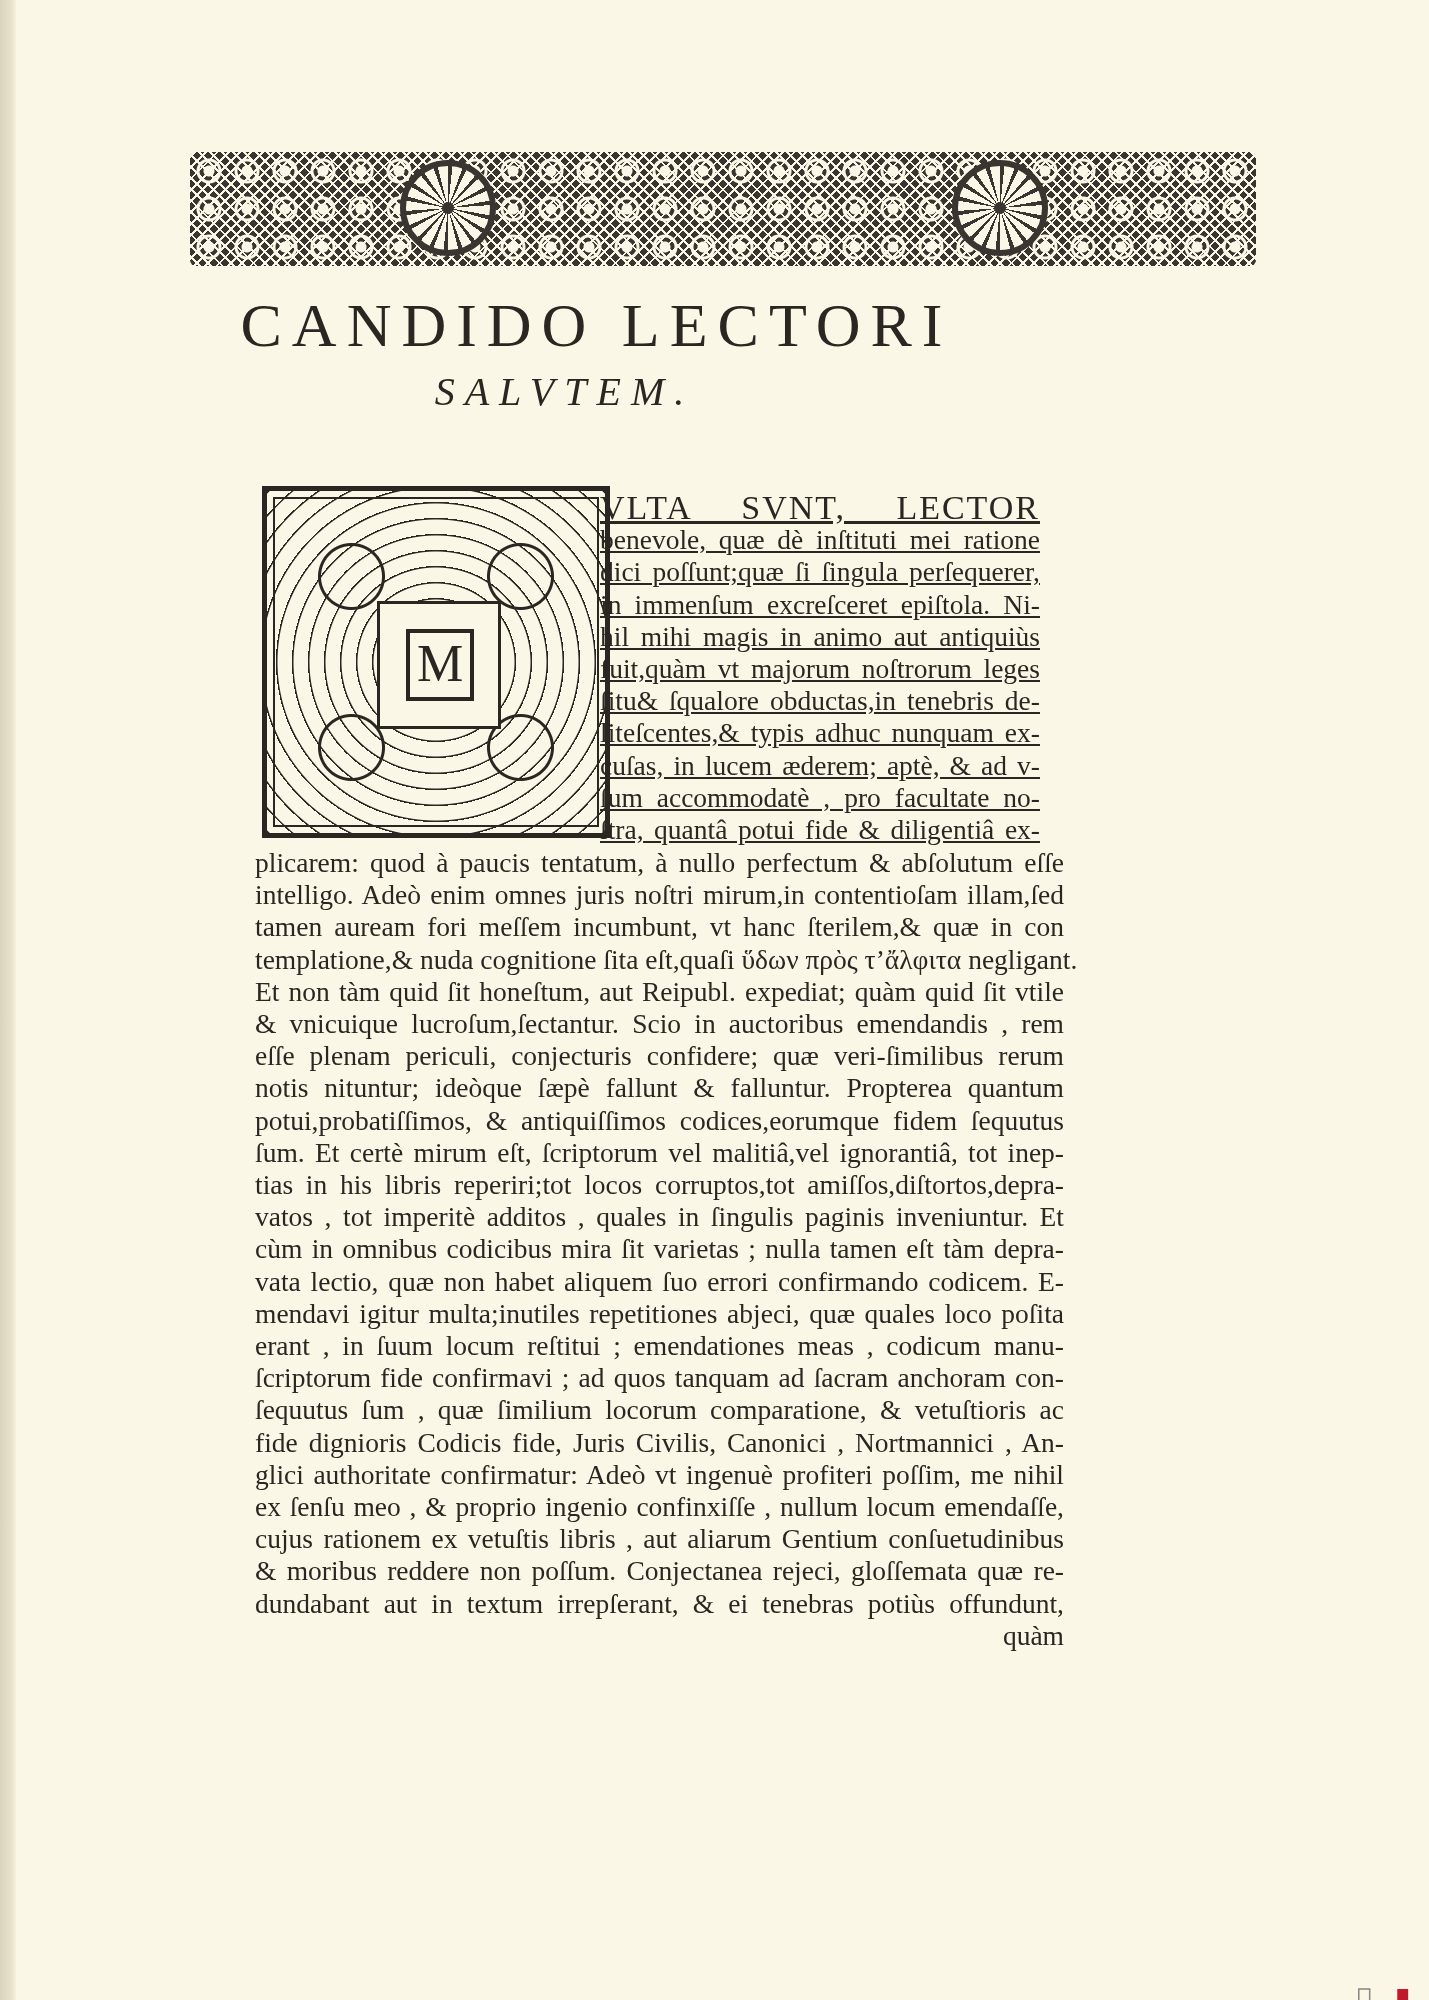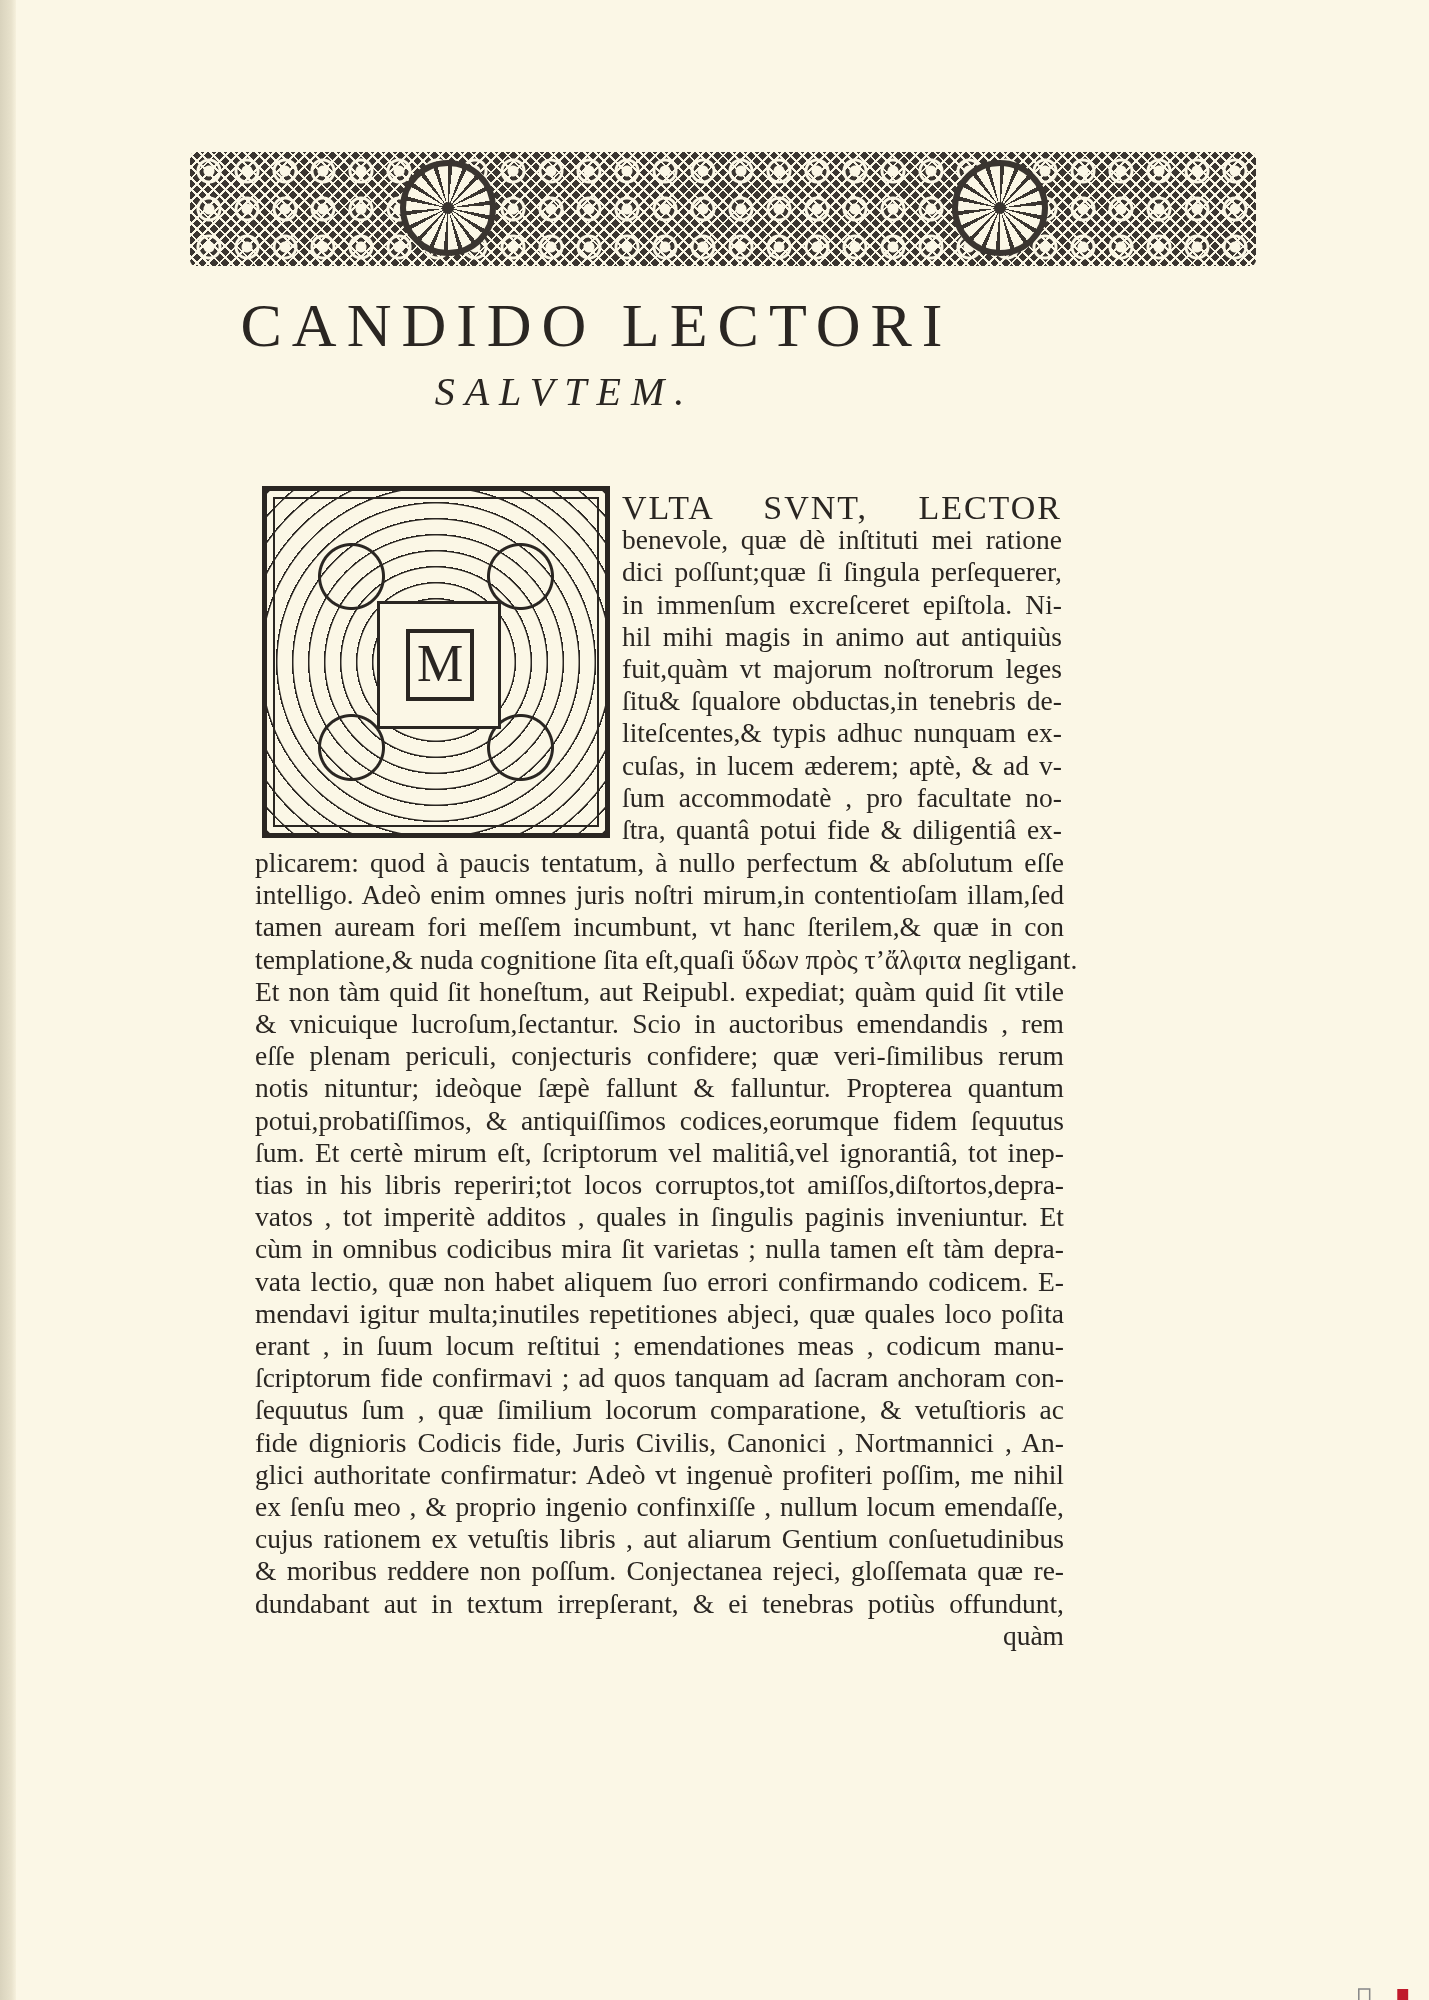--- a/index.html
+++ b/index.html
@@ -24,21 +24,21 @@
           radial-gradient(circle at 75% 25%, transparent 0 30px, #2a2622 31px 33px, transparent 34px),
           radial-gradient(circle at 25% 75%, transparent 0 30px, #2a2622 31px 33px, transparent 34px),
           radial-gradient(circle at 75% 75%, transparent 0 30px, #2a2622 31px 33px, transparent 34px),
           repeating-radial-gradient(circle at 50% 50%, transparent 0 14px, #2a2622 15px 16px);}
   .initial .inner{position:absolute;inset:6px;border:2px solid #2a2622;}
   .cross{position:absolute;left:110px;top:110px;width:118px;height:122px;background:#fbf7e6;border:3px solid #2a2622;}
   .initial .letter{position:absolute;left:139px;top:138px;width:60px;height:64px;border:4px solid #2a2622;background:#fbf7e6;font-size:52px;text-align:center;line-height:62px;}
   .text{position:absolute;font-size:27.5px;line-height:32.2px;white-space:nowrap;}
   .line{display:block;text-align:justify;text-align-last:justify;}
   .line.last{text-align-last:right;}
-  .first{position:absolute;left:622px;top:492px;width:440px;}
+  .first{position:absolute;left:600px;top:492px;width:440px;text-decoration:underline;}
   .first .caps{font-size:34px;letter-spacing:2px;}
   .main{position:absolute;left:255px;top:847px;width:809px;}
   .logo{position:absolute;left:1272px;top:1985px;width:150px;}
   .logo .mark{font-family:"DejaVu Sans",sans-serif;font-size:62px;font-weight:bold;color:#c0192b;letter-spacing:-6px;line-height:60px;}
   .logo .mark .d1{color:transparent;-webkit-text-stroke:1.5px #888;}
   .logo .bar{height:7px;background:#1a1a1a;border-radius:4px;margin:6px 4px 4px 8px;width:138px;}
   .logo .tag{font-family:"DejaVu Sans",sans-serif;font-size:12.5px;color:#c0192b;margin-left:8px;}
 </style>
 </head>
 <body>

